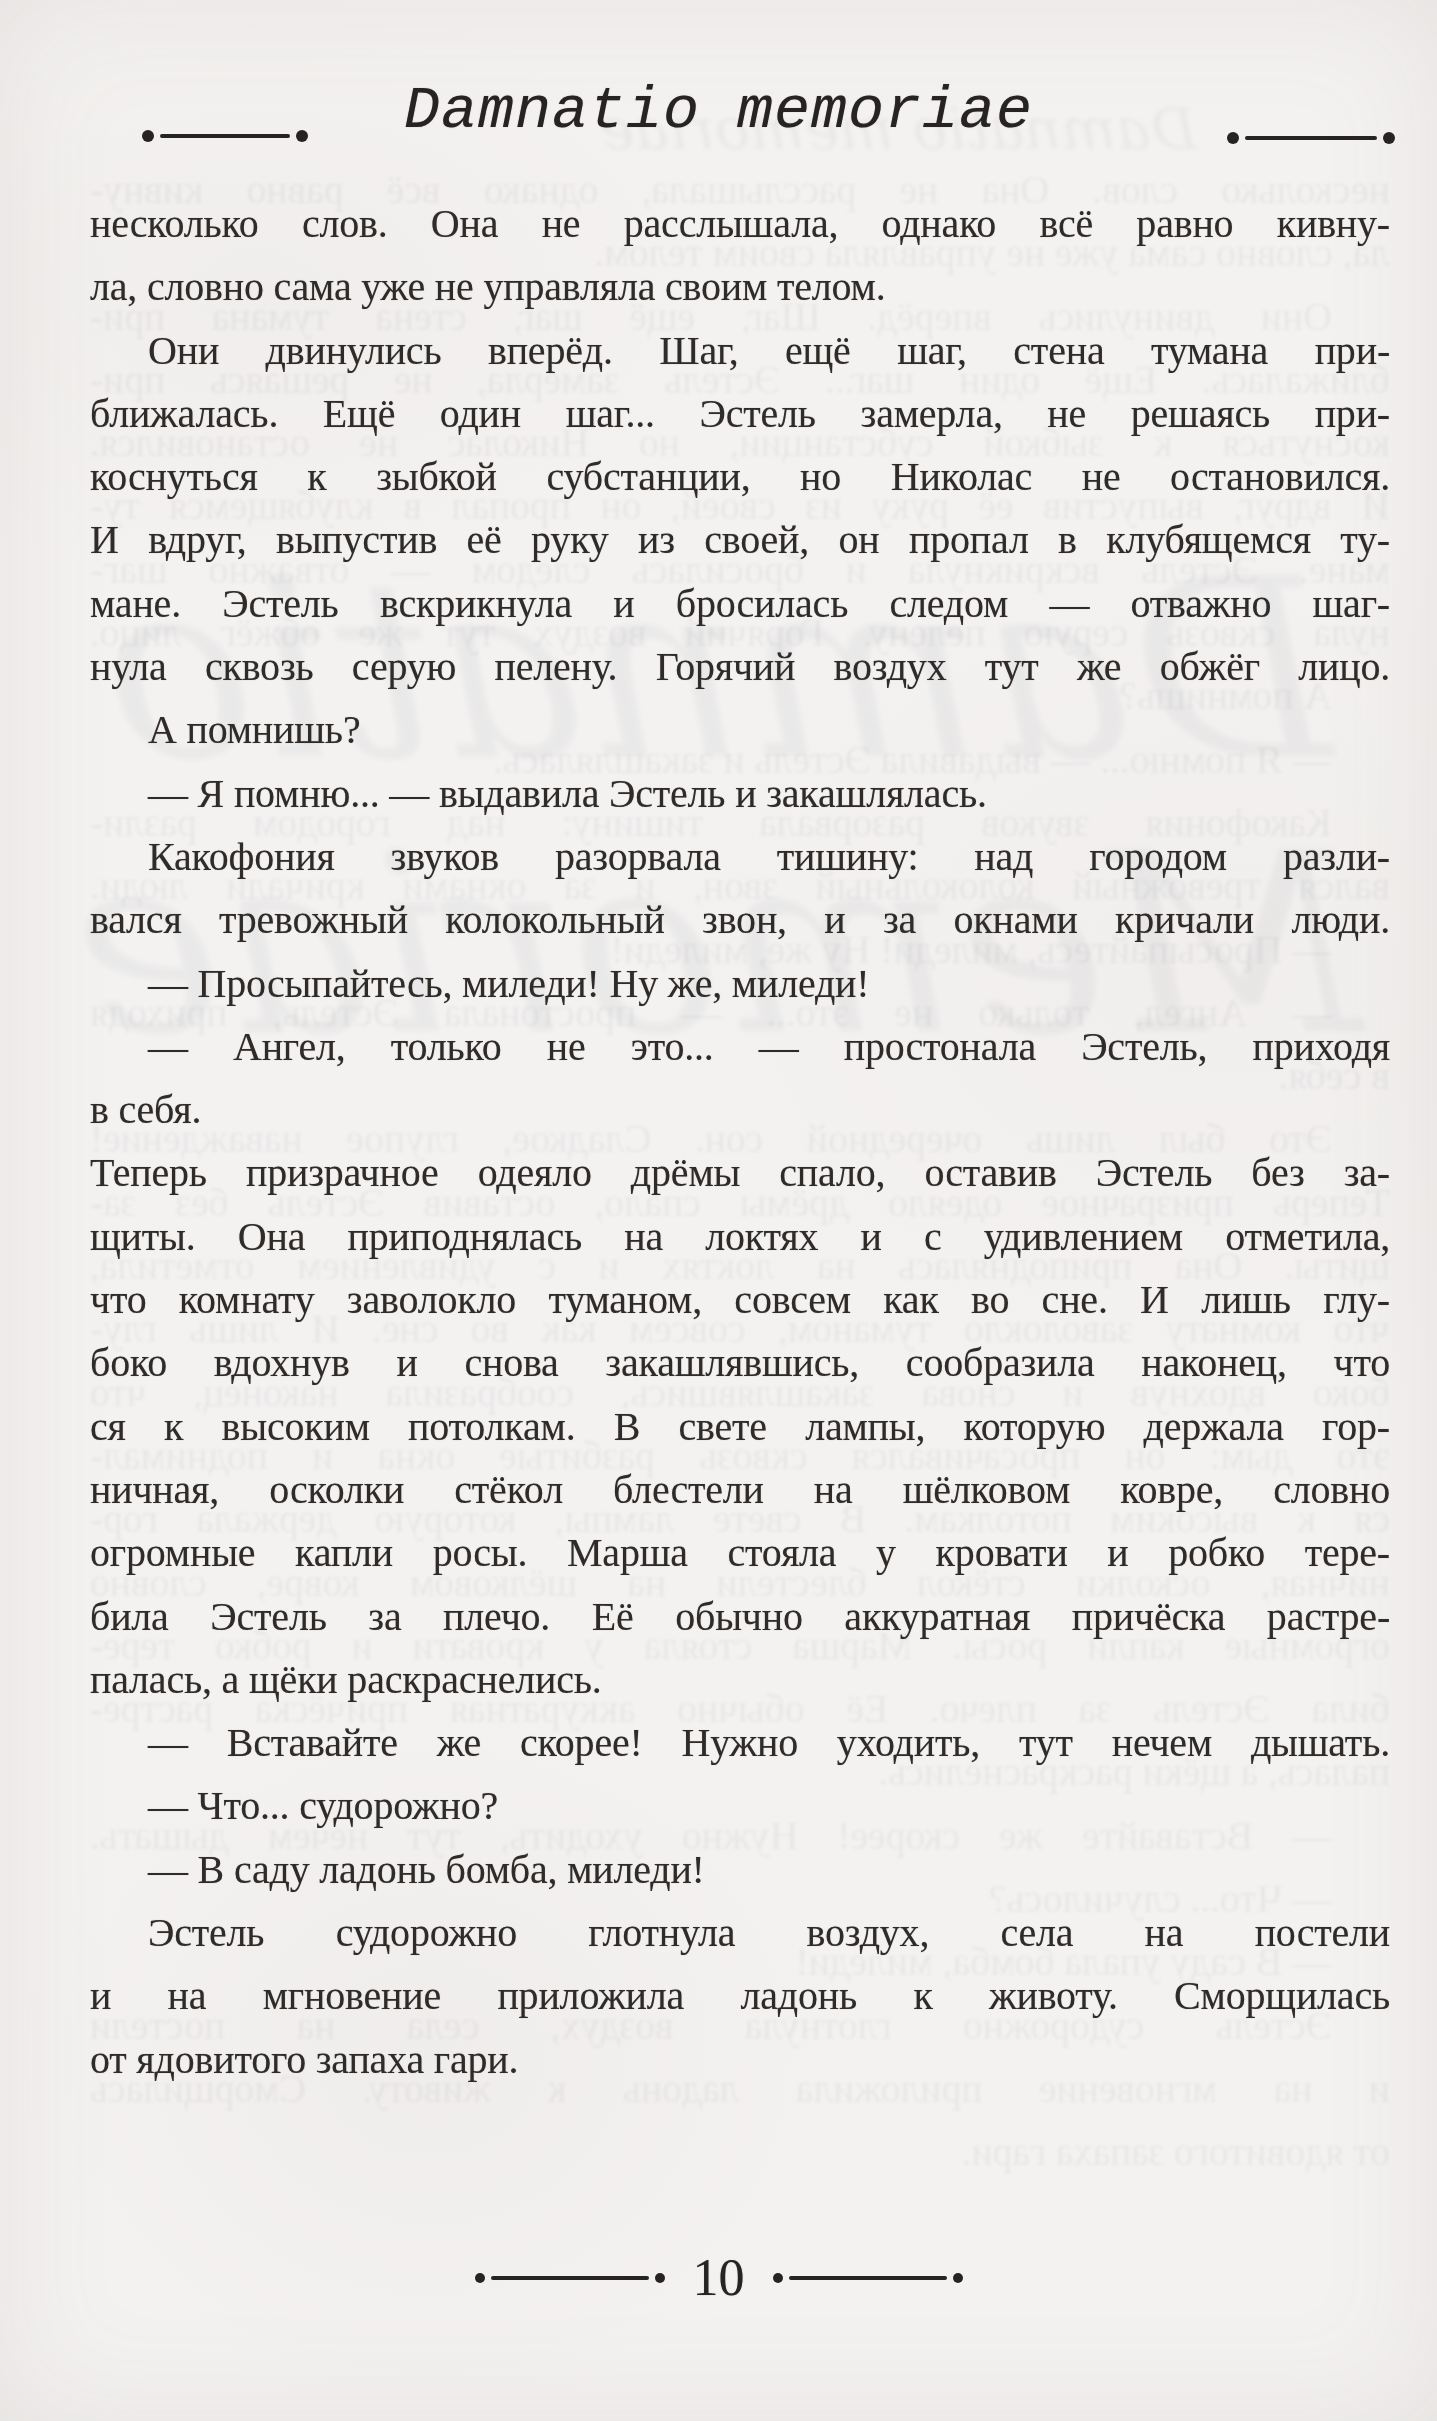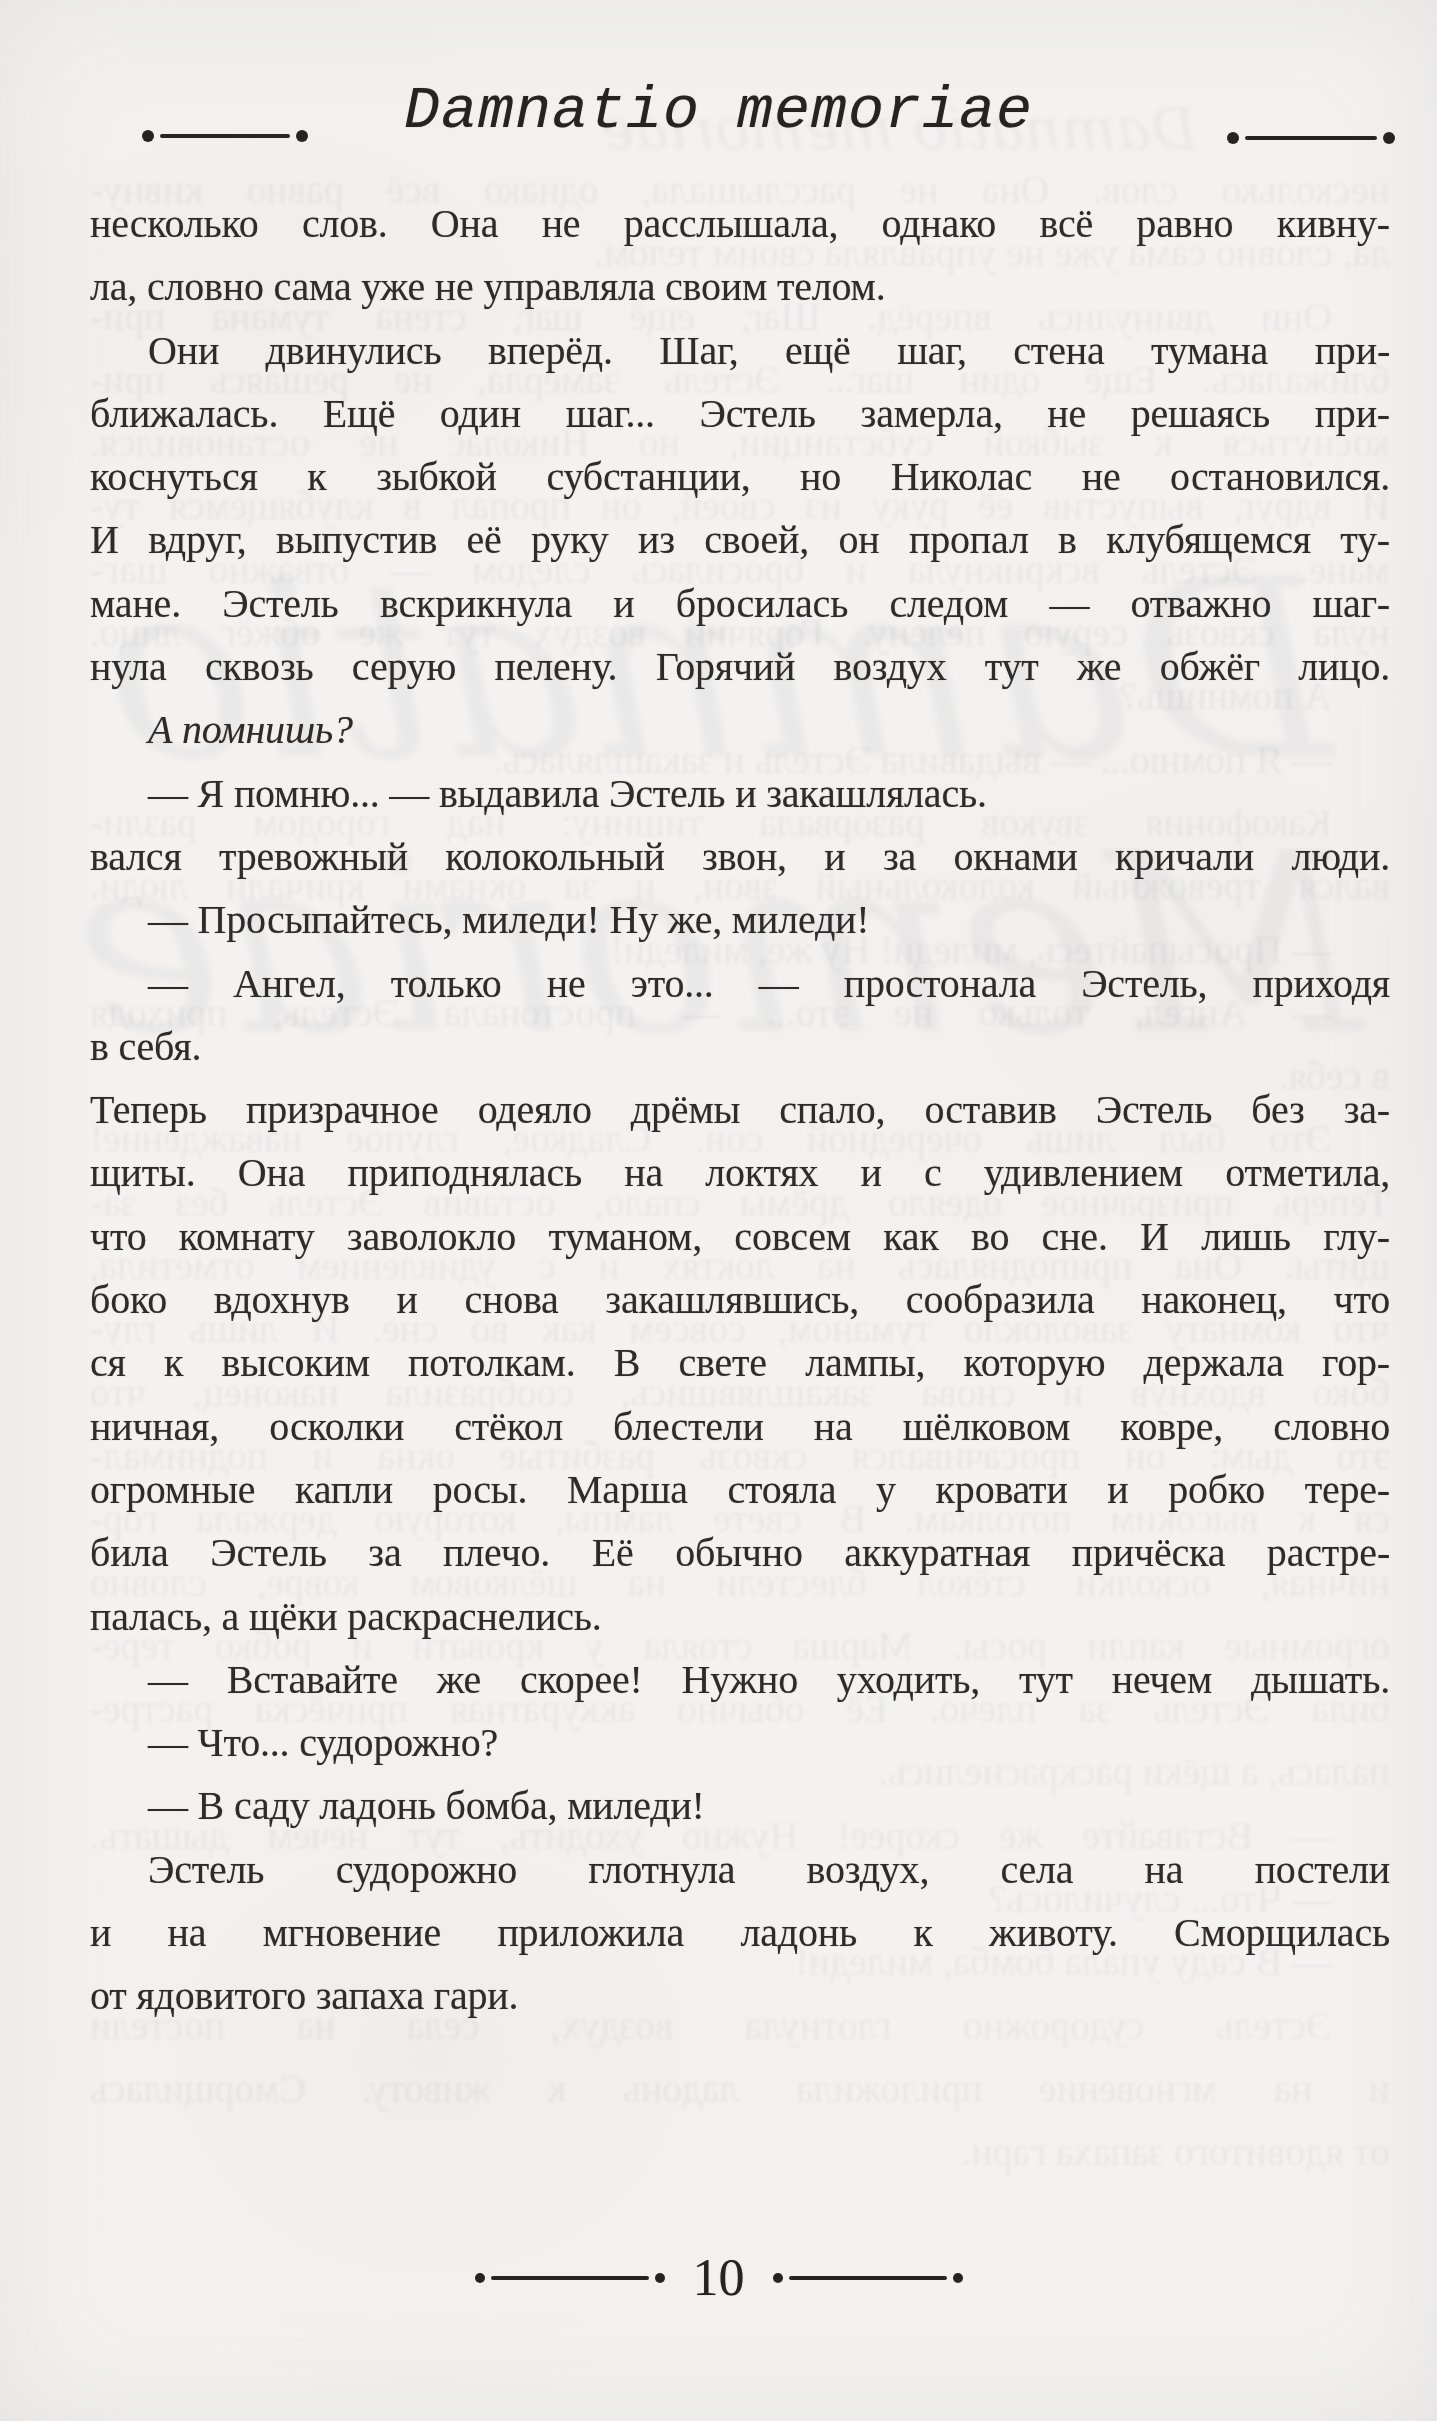--- a/index.html
+++ b/index.html
@@ -41,21 +41,21 @@
   
   .text-block{
     position:absolute;left:90px;top:192px;width:1300px;
     font-size:40px;
     letter-spacing:-0.2px;
     text-shadow:0 0 1px rgba(46,43,41,.35);
   }
   .line{height:63.3px;line-height:63.3px;text-align:left;}
   .line.justify{text-align:justify;text-align-last:justify;}
   .line.indent{padding-left:58px;}
-  .line.italic{font-style:italic;}
+  .line.italic{}
 
   
   .ghost-layer{
     position:absolute;left:90px;top:158px;width:1300px;
     font-size:40px;letter-spacing:-0.2px;
     transform:scaleX(-1);
     opacity:.085;color:#64707d;
     filter:blur(1.4px);
     pointer-events:none;
   }
@@ -151,20 +151,21 @@
       <div class="line justify">несколько слов. Она не расслышала, однако всё равно кивну-</div>
       <div class="line">ла, словно сама уже не управляла своим телом.</div>
       <div class="line indent justify">Они двинулись вперёд. Шаг, ещё шаг, стена тумана при-</div>
       <div class="line justify">ближалась. Ещё один шаг... Эстель замерла, не решаясь при-</div>
       <div class="line justify">коснуться к зыбкой субстанции, но Николас не остановился.</div>
       <div class="line justify">И вдруг, выпустив её руку из своей, он пропал в клубящемся ту-</div>
       <div class="line justify">мане. Эстель вскрикнула и бросилась следом — отважно шаг-</div>
       <div class="line justify">нула сквозь серую пелену. Горячий воздух тут же обжёг лицо.</div>
       <div class="line indent italic">А помнишь?</div>
       <div class="line indent">— Я помню... — выдавила Эстель и закашлялась.</div>
+      <div class="line indent justify">Какофония звуков разорвала тишину: над городом разли-</div>
       <div class="line justify">вался тревожный колокольный звон, и за окнами кричали люди.</div>
       <div class="line indent">— Просыпайтесь, миледи! Ну же, миледи!</div>
       <div class="line indent justify">— Ангел, только не это... — простонала Эстель, приходя</div>
       <div class="line">в себя.</div>
       <div class="line justify">Теперь призрачное одеяло дрёмы спало, оставив Эстель без за-</div>
       <div class="line justify">щиты. Она приподнялась на локтях и с удивлением отметила,</div>
       <div class="line justify">что комнату заволокло туманом, совсем как во сне. И лишь глу-</div>
       <div class="line justify">боко вдохнув и снова закашлявшись, сообразила наконец, что</div>
       <div class="line justify">ся к высоким потолкам. В свете лампы, которую держала гор-</div>
       <div class="line justify">ничная, осколки стёкол блестели на шёлковом ковре, словно</div>

